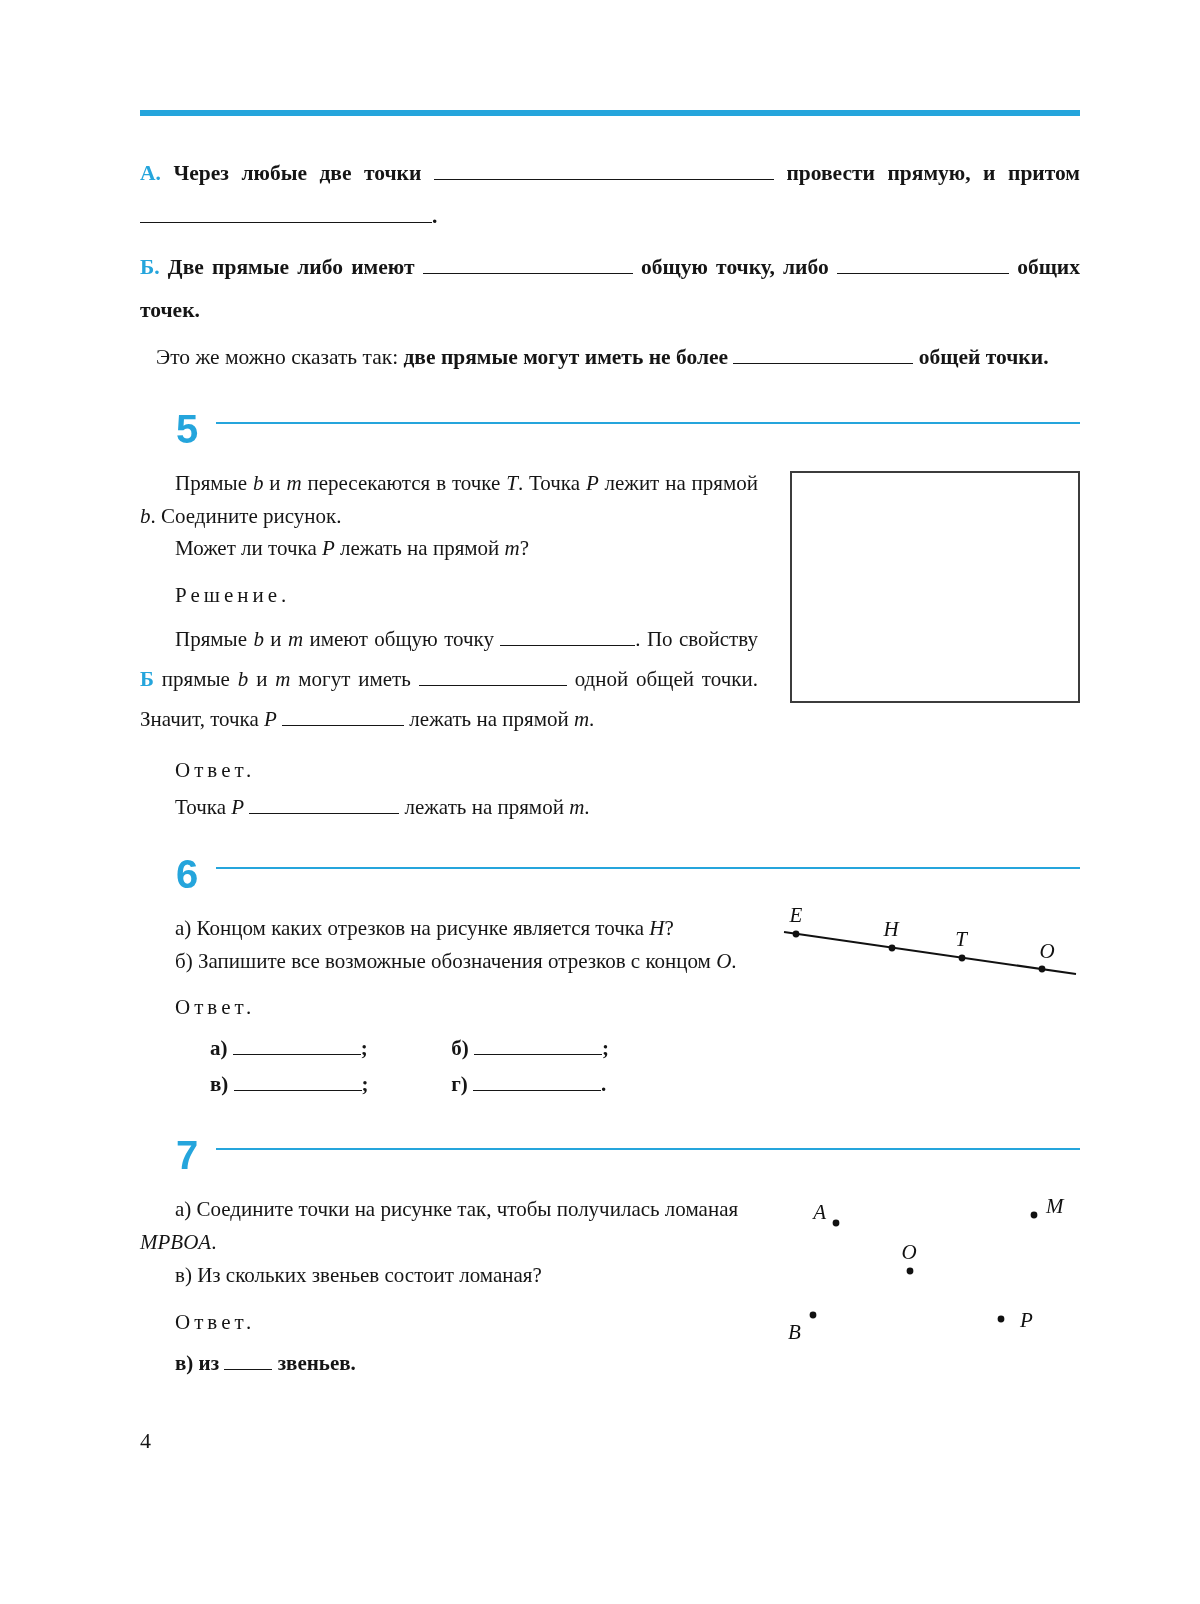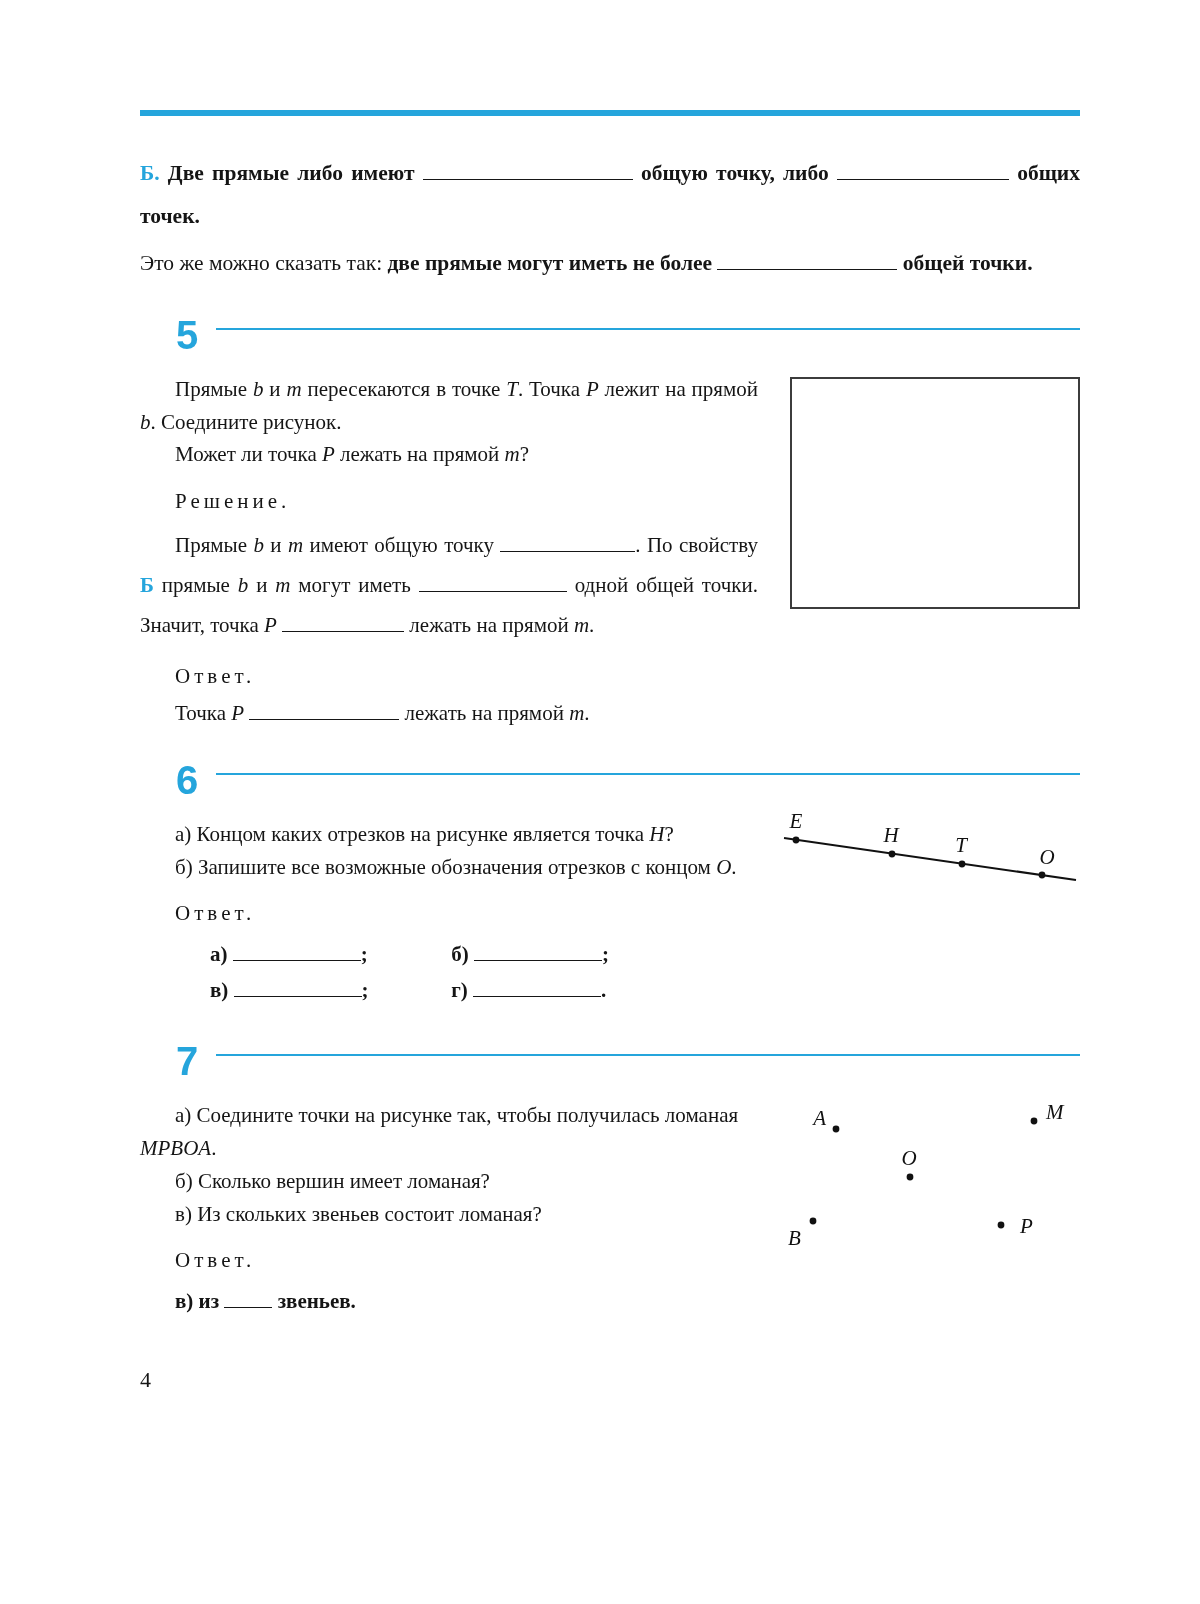--- a/index.html
+++ b/index.html
@@ -9,21 +9,21 @@
     width:1200px; min-height:1604px;
     font-family:"Liberation Serif", serif;
     font-size:21px; color:#151515;
   }
   .page { padding:110px 120px 40px 140px; }
   .toprule { height:6px; background:var(--accent); margin-bottom:36px; }
 
   p { margin:0; }
   .just { text-align:justify; }
   .intro { line-height:2.0; margin-bottom:8px; font-size:21.5px; }
-  .intro2 { line-height:1.62; margin-top:6px; font-size:21.5px; }
+  .intro2 { line-height:1.62; margin-top:6px; font-size:21.5px;margin-left:16px; }
 
   .b  { font-weight:bold; }
   .i  { font-style:italic; }
   .blue { color:var(--accent); font-weight:bold; }
 
   .blank {
     display:inline-block; height:2px;
     border-bottom:1.5px solid #161616;
     vertical-align:baseline;
   }
@@ -61,20 +61,21 @@
 
   .pagenum { margin-top:48px; font-size:22px; }
 </style>
 </head>
 <body>
 
 <div class="page">
 
   <div class="toprule"></div>
 
+  <p class="intro just"><span class="blue">А. </span><span class="b">Через любые две точки </span><span class="blank" style="width: 340px;"></span><span class="b"> провести прямую, и притом </span><span class="blank" style="width: 292px;"></span><span class="b">.</span></p>
   <p class="intro just"><span class="blue">Б. </span><span class="b">Две прямые либо имеют </span><span class="blank" style="width: 210px;"></span><span class="b"> общую точку, либо </span><span class="blank" style="width: 172px;"></span><span class="b"> общих точек.</span></p>
   <p class="intro2 just"><span>Это же можно сказать так: </span><span class="b">две прямые могут иметь не более </span><span class="blank" style="width: 180px;"></span><span class="b"> общей точки.</span></p>
 
   <section class="prob">
     <div class="prob-header">
       <span class="prob-num">5</span>
       <span class="prob-rule"></span>
     </div>
     <div class="p5-row">
       <div class="p5-text">
@@ -137,21 +138,20 @@
           <circle cx="33" cy="124" r="3.4" fill="#111"></circle>
           <circle cx="221" cy="128" r="3.4" fill="#111"></circle>
           <text class="figlabel" x="46" y="28" text-anchor="end">A</text>
           <text class="figlabel" x="266" y="22" text-anchor="start">M</text>
           <text class="figlabel" x="129" y="68" text-anchor="middle">O</text>
           <text class="figlabel" x="8" y="148" text-anchor="start">B</text>
           <text class="figlabel" x="240" y="136" text-anchor="start">P</text>
         </svg>
       </div>
       <p class="indent tight"><span>а) Соедините точки на рисунке так, чтобы получилась ломаная </span><span class="i">MPBOA</span><span>.</span></p>
-      <p class="indent tight"><span>б) Сколько вершин имеет ломаная?</span></p>
       <p class="indent tight"><span>в) Из скольких звеньев состоит ломаная?</span></p>
       <p class="indent sp-label">Ответ.</p>
       <p class="indent answers"><span>в) из </span><span class="blank" style="width: 48px;"></span><span> звеньев.</span></p>
       <div class="clear"></div>
     </div>
   </section>
 
   <div class="pagenum">4</div>
 
 </div>

